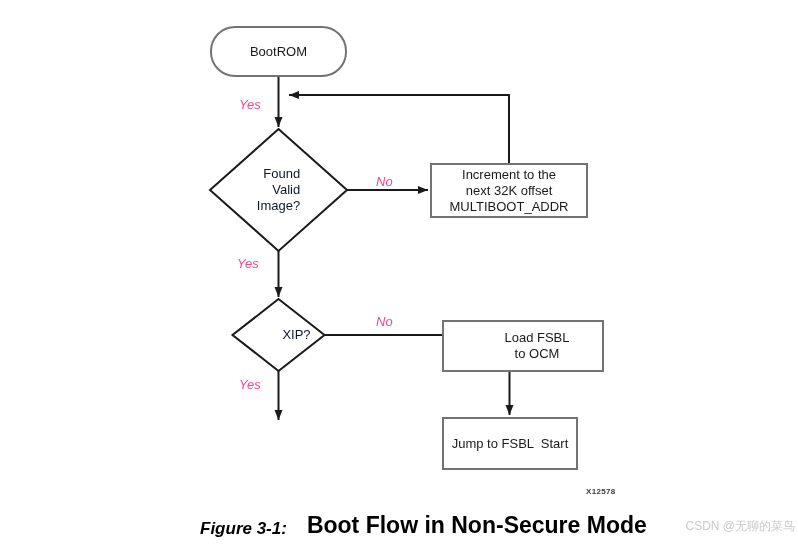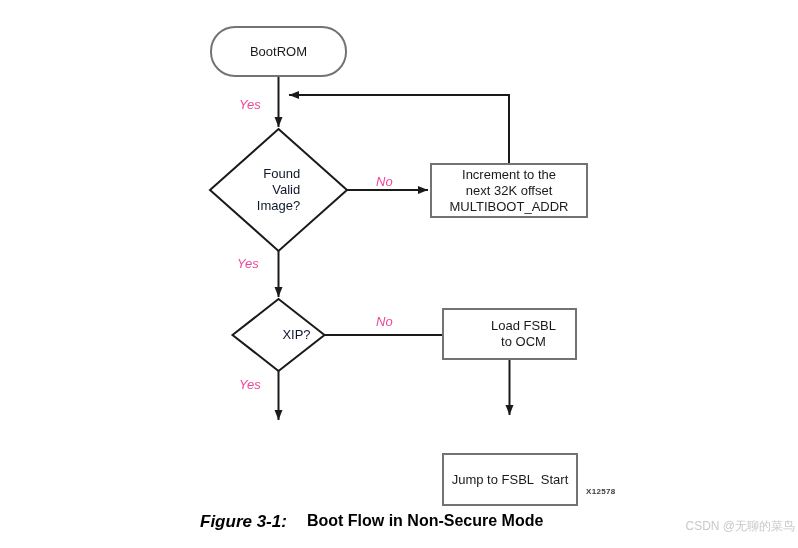--- a/index.html
+++ b/index.html
@@ -61,31 +61,31 @@
     font-weight: 700;
     color: #3c3c3c;
     letter-spacing: 0.3px;
     margin-top: 8px;
   }
   .caption {
     position: absolute;
     left: 200px;
     top: 512px;
     display: flex;
-    align-items: flex-start;
+    align-items: flex-end;
     color: #000000;
   }
   .caption-label {
     font-size: 17px;
     font-weight: 700;
     font-style: italic;
     margin-right: 20px;
   }
   .caption-title {
-    font-size: 16px;
+    font-size: 23px;
     font-weight: 700;
   }
   .watermark {
     position: absolute;
     right: 3px;
     top: 518px;
     font-size: 12px;
     color: #c9c9c9;
   }
 </style>
@@ -118,24 +118,24 @@
   <div class="dtext" style="left:210px; top:130px; width:137px; height:120px;">Found
 Valid
 Image?</div>
 
   <div class="node" style="left:430px; top:163px; width:158px; height:55px;">Increment to the
 next 32K offset
 MULTIBOOT_ADDR</div>
 
   <div class="dtext" style="left:250px; top:300px; width:93px; height:70px;">XIP?</div>
 
-  <div class="node" style="left:442px; top:308px; width:135px; height:52px;padding-left:28px;">Load FSBL
+  <div class="node" style="left:442px; top:320px; width:162px; height:52px;padding-left:28px;">Load FSBL
 to OCM</div>
 
-  <div class="node" style="left:442px; top:417px; width:136px; height:53px;margin-top:36px;">Jump to FSBL  Start</div>
+  <div class="node" style="left:442px; top:417px; width:136px; height:53px;">Jump to FSBL  Start</div>
 
 
   <div class="edge-label" style="left:239px; top:97px;">Yes</div>
   <div class="edge-label" style="left:376px; top:174px;">No</div>
   <div class="edge-label" style="left:237px; top:256px;">Yes</div>
   <div class="edge-label" style="left:376px; top:314px;">No</div>
   <div class="edge-label" style="left:239px; top:377px;">Yes</div>
 
   <div class="figure-id">X12578</div>
 

